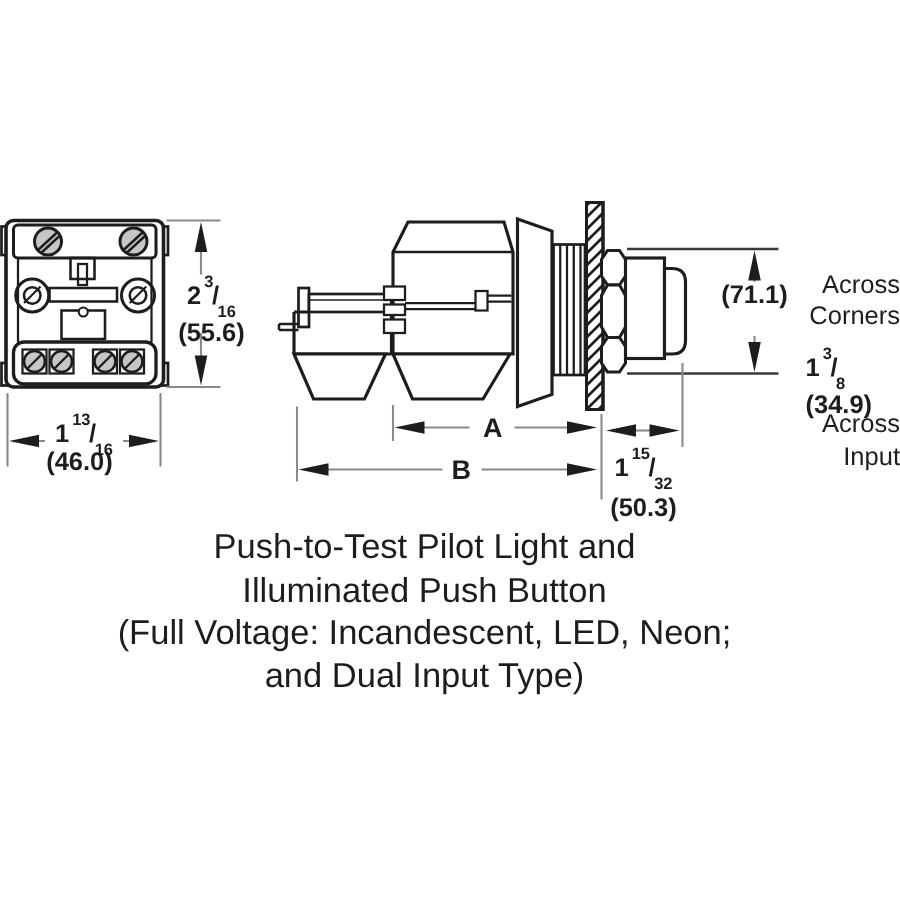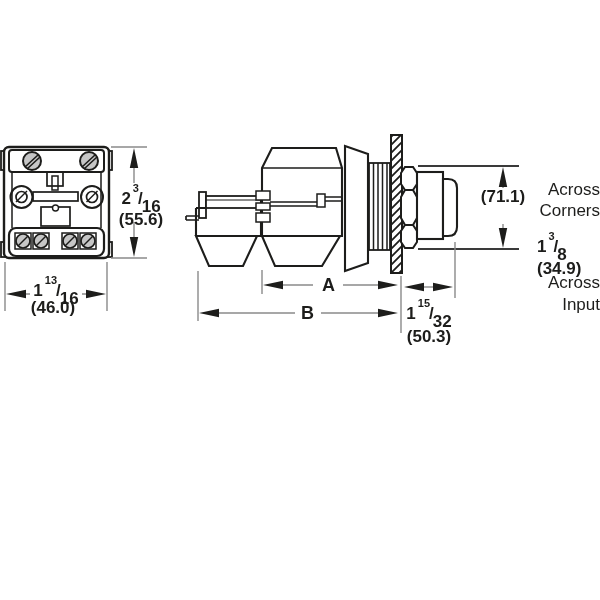--- a/index.html
+++ b/index.html
@@ -4,21 +4,21 @@
 <style>
   html,body{margin:0;padding:0;background:#fff;}
   #canvas{
     position:relative;width:600px;height:600px;background:#ffffff;overflow:hidden;
     font-family:"Liberation Sans", sans-serif;color:#1d1d1b;
   }
   #lineart{position:absolute;left:0;top:0;}
   .txt{position:absolute;text-align:center;color:#1d1d1b;}
   .dim{font-weight:bold;font-size:17px;line-height:17px;white-space:nowrap;}
   .dim sup{font-size:11px;position:relative;top:-5px;margin-left:2px;margin-right:-1px;font-weight:bold;}
-  .dim sub{font-size:17px;position:relative;top:4px;margin-left:-1px;font-weight:bold;}
+  .dim sub{font-size:11px;position:relative;top:4px;margin-left:-1px;font-weight:bold;}
   .ablabel{font-weight:bold;font-size:18px;line-height:18px;}
   .side-label{font-size:17px;line-height:21px;text-align:right;font-weight:normal;}
   .caption{font-size:23px;line-height:28.6px;text-align:center;font-weight:normal;}
 </style>
 </head>
 <body>
 
 <div id="canvas">
 
   <svg id="lineart" width="600" height="600" viewBox="0 0 600 600">
@@ -203,14 +203,20 @@
   <div class="txt dim" style="left:537px;top:232px;width:64px;text-align:left;line-height:18px;">
     <div><span>1</span><sup>3</sup><span>/</span><sub>8</sub></div>
     <div>(34.9)</div>
   </div>
 
   <div class="txt side-label" style="left:536px;top:272px;width:64px;line-height:22px;">
     <div>Across</div>
     <div>Input</div>
   </div>
 
+  <div class="txt caption" style="left:25px;top:350px;width:516px;">
+    <div>Push-to-Test Pilot Light and</div>
+    <div>Illuminated Push Button</div>
+    <div>(Full Voltage: Incandescent, LED, Neon;</div>
+    <div>and Dual Input Type)</div>
+  </div>
 
 </div>
 
 </body></html>

